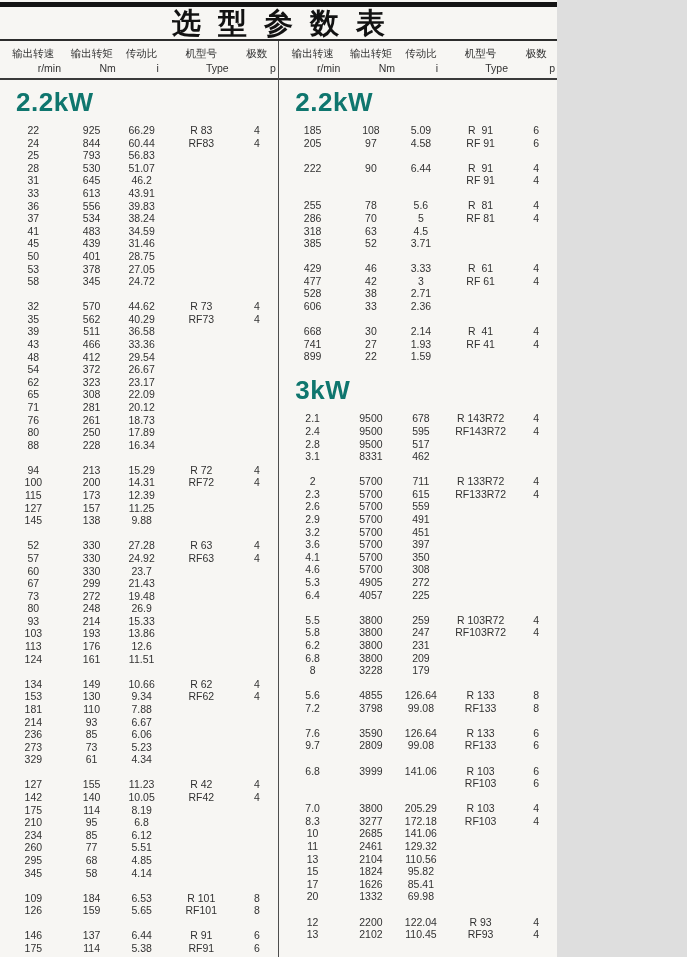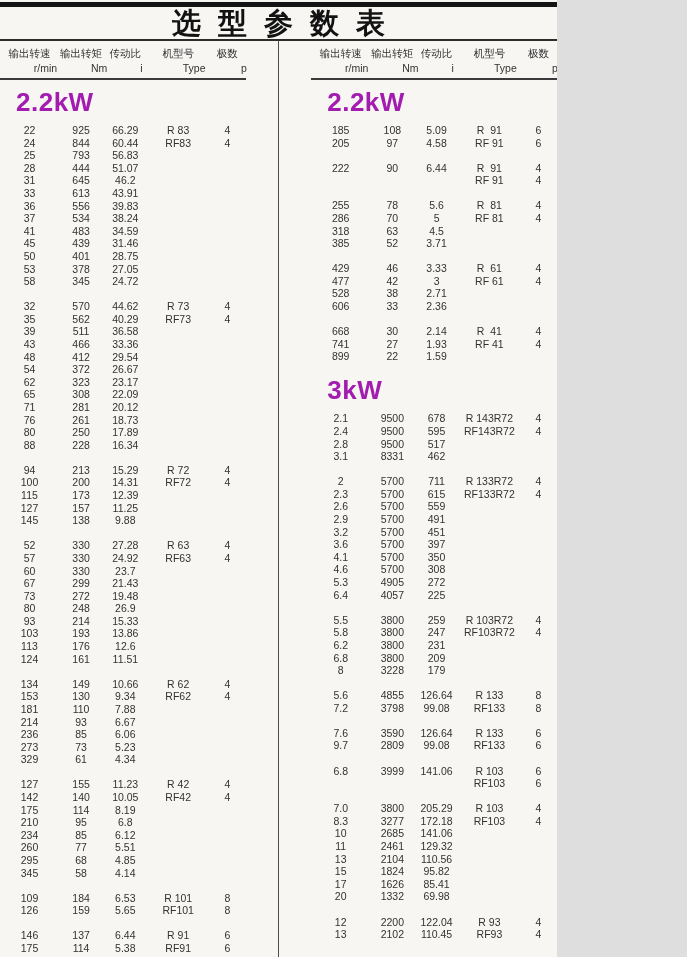--- a/index.html
+++ b/index.html
@@ -16,37 +16,37 @@
   .top-rule { height: 5px; background: #141414; margin-top: 2px; }
   .title {
     margin: 1px 0 0 0;
     text-align: center;
     font-size: 29px; line-height: 31px;
     font-weight: bold;
     letter-spacing: 17px; text-indent: 17px;
     color: #121212;
   }
   .title-rule { height: 2px; background: #2c2c2c; }
-  .panels { display: flex; height: 916px; gap: 32px; }
+  .panels { display: flex; height: 916px; }
   .panel { width: 342px; }
   .divider { width: 2px; background: #4d4d4d; height: 100%; }
   .panel-header {
     display: grid;
     grid-template-columns: 24% 18% 18% 25% 15%;
     padding: 5px 0 3px 0;
     border-bottom: 2px solid #3a3a3a;
   }
   .panel-header .col { text-align: center; }
   .panel-header .label { font-size: 10.5px; line-height: 15px; color: #333; }
   .panel-header .unit  { font-size: 10.5px; line-height: 14px; color: #333; padding-left: 32px; }
   .section-heading {
     font-size: 26px; line-height: 30px;
     font-weight: bold;
     margin: 7px 0 7px 16px;
-    color: #a21caf;
+    color: #0f766e;
     letter-spacing: 0.5px;
   }
   .group { margin-bottom: 12.5px; }
   .group:last-child { margin-bottom: 0; }
   .row {
     display: grid;
     grid-template-columns: 24% 18% 18% 25% 15%;
     font-size: 10.5px;
     line-height: 12.6px;
   }
@@ -101,21 +101,21 @@
           </div>
           <div class="row">
             <div class="cell c1">25</div>
             <div class="cell c2">793</div>
             <div class="cell c3">56.83</div>
             <div class="cell c4"></div>
             <div class="cell c5"></div>
           </div>
           <div class="row">
             <div class="cell c1">28</div>
-            <div class="cell c2">444</div>
+            <div class="cell c2">530</div>
             <div class="cell c3">51.07</div>
             <div class="cell c4"></div>
             <div class="cell c5"></div>
           </div>
           <div class="row">
             <div class="cell c1">31</div>
             <div class="cell c2">645</div>
             <div class="cell c3">46.2</div>
             <div class="cell c4"></div>
             <div class="cell c5"></div>

